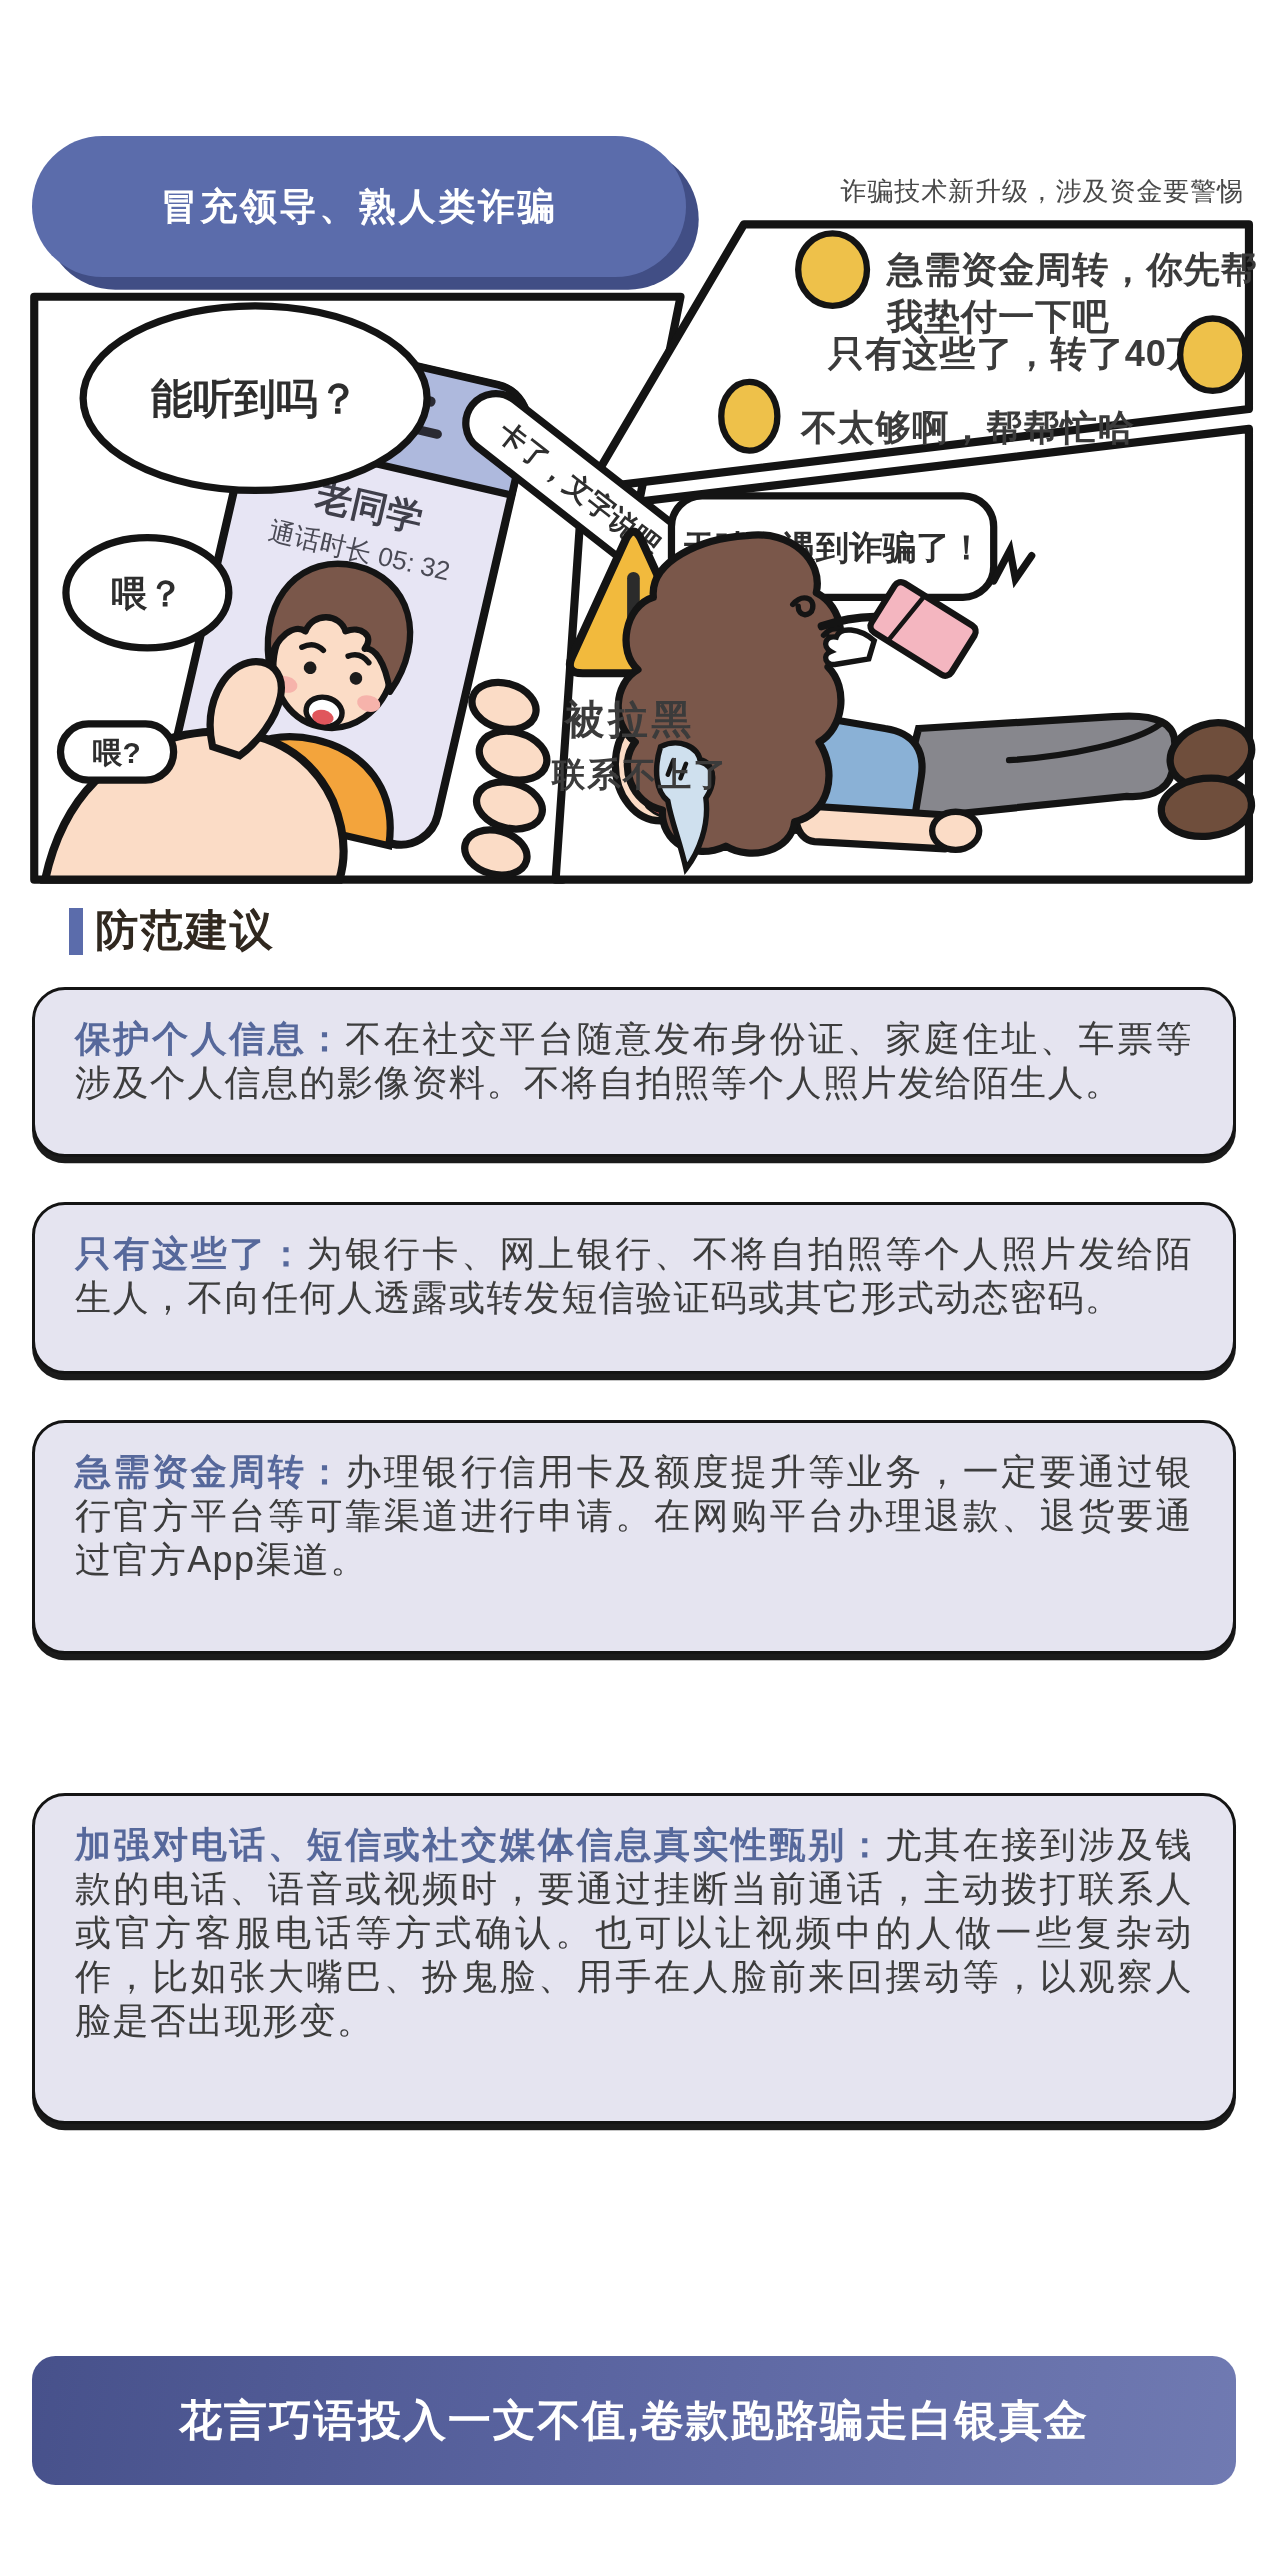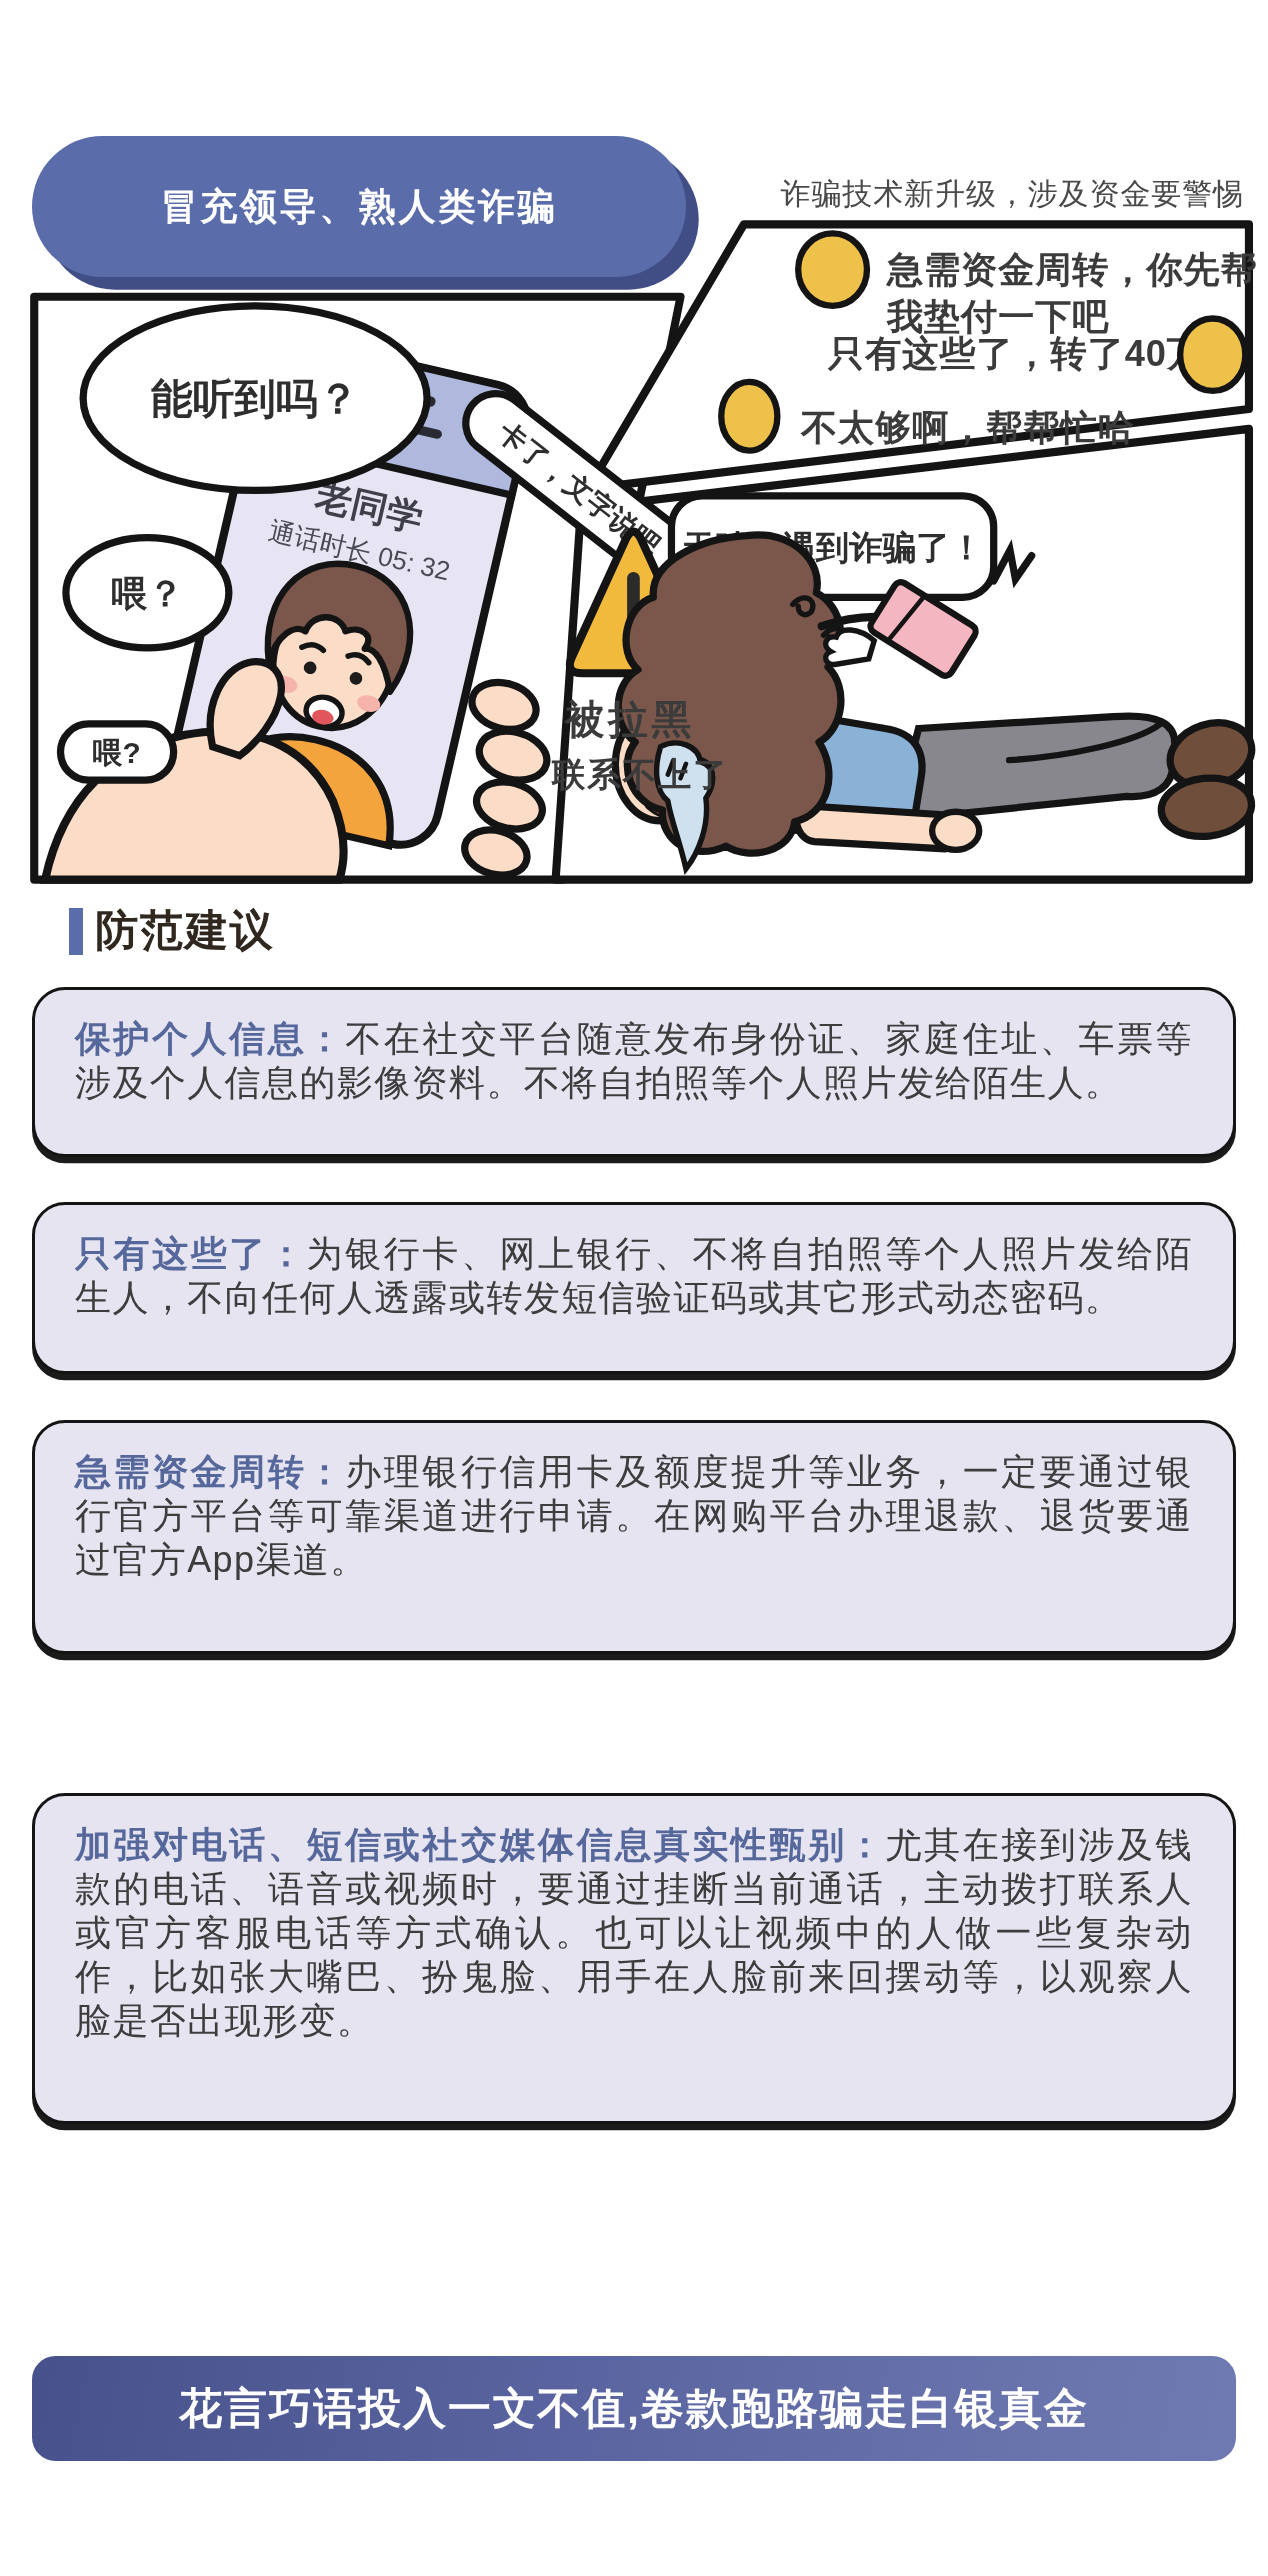--- a/index.html
+++ b/index.html
@@ -13,42 +13,42 @@
   html,body{margin:0;padding:0;}
   body{font-family:"Liberation Sans",sans-serif;background:#fff;}
   #poster{position:relative;width:1269px;height:2576px;background:#fff;overflow:hidden;}
 
   .title-badge{position:absolute;left:32px;top:136px;width:654px;height:141px;
     background:var(--accent);border-radius:72px;box-shadow:12.7px 12.7px 0 var(--badge-shadow);
     display:flex;align-items:center;justify-content:center;}
   .title-badge span{color:#fff;font-size:37px;font-weight:900;letter-spacing:2.7px;}
 
   .subtitle{position:absolute;top:174px;right:25px;width:507px;text-align:right;
-    font-size:30px;color:#4a4a4a;font-weight:500;letter-spacing:0.9px;}
+    font-size:26px;color:#4a4a4a;font-weight:500;letter-spacing:0.9px;}
 
   .comic{position:absolute;left:27px;top:217px;width:1231px;height:670px;}
   .panel{fill:#fff;stroke:var(--ink);stroke-width:9;stroke-linejoin:round;}
   .bubble{fill:#fff;stroke:var(--ink);stroke-width:8;}
   .btext{fill:#2e2e2e;font-weight:700;}
   .ctext{fill:#3b3b3b;font-weight:600;letter-spacing:1px;}
   .coin{fill:var(--coin);stroke:var(--ink);stroke-width:7;}
   .line{stroke:var(--ink);fill:none;stroke-linecap:round;}
 
   .section-header{position:absolute;left:32px;top:902px;display:flex;align-items:center;padding-left:37px;}
   .section-bar{width:13.6px;height:47px;background:var(--accent);}
   .section-title{margin-left:12.7px;font-size:43px;font-weight:900;color:#30281f;letter-spacing:1.8px;}
 
   .advice-box{position:absolute;left:32px;width:1204px;background:var(--box-bg);
     border:3.6px solid var(--ink);border-radius:33px;box-shadow:0 6.3px 0 #1b1b1b;
     box-sizing:border-box;padding:27px 40px;overflow:hidden;}
   .advice-box p{margin:0;font-size:36px;line-height:44px;color:var(--text);
     letter-spacing:1.4px;font-weight:500;text-align:justify;}
   .advice-label{color:var(--label);font-weight:800;}
 
-  .banner{position:absolute;left:32px;top:2356px;width:1204px;height:105px;border-radius:23.5px;
+  .banner{position:absolute;left:32px;top:2356px;width:1204px;height:129px;border-radius:23.5px;
     background:linear-gradient(100deg,var(--banner-a) 0%,var(--banner-b) 45%,var(--banner-c) 100%);
     display:flex;align-items:center;justify-content:center;}
   .banner span{color:#fff;font-size:43px;font-weight:900;letter-spacing:1.8px;}
 </style>
 </head>
 <body>
 
 <div id="poster">
 
   <div class="title-badge">

